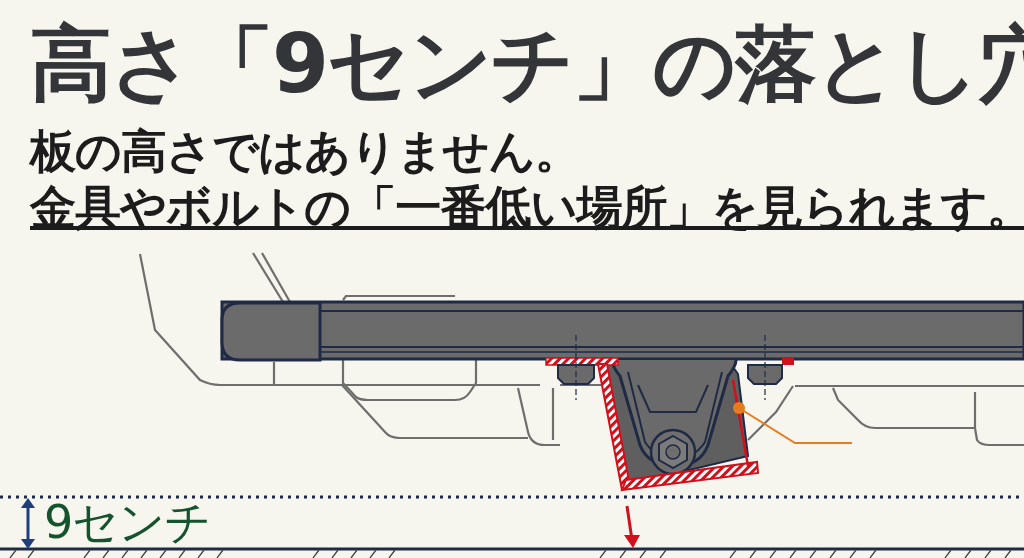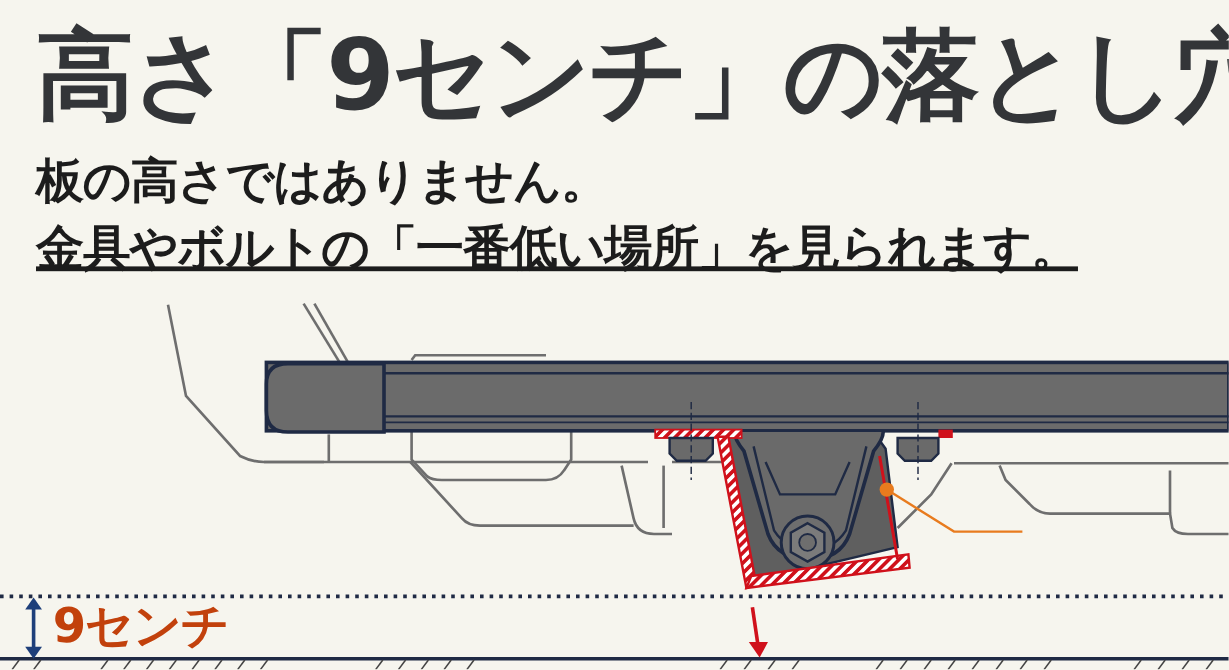--- a/index.html
+++ b/index.html
@@ -1,25 +1,25 @@
 <!DOCTYPE html>
 <html><head>
 <meta charset="utf-8">
 <style>
   html,body{margin:0;padding:0;}
   body{width:1024px;height:558px;overflow:hidden;background:#f6f5ee;position:relative;
        font-family:"DejaVu Sans","Liberation Sans",sans-serif;}
   .title{position:absolute;left:30px;top:8px;font-size:82px;font-weight:bold;color:#333538;
          letter-spacing:-2px;white-space:nowrap;line-height:112px;}
-  .sub{position:absolute;left:30px;font-size:40px;font-weight:bold;color:#1c1c1c;white-space:nowrap;
+  .sub{position:absolute;left:30px;font-size:46px;font-weight:bold;color:#1c1c1c;white-space:nowrap;
        letter-spacing:-1px;line-height:50px;}
   .sub1{top:126px;}
   .sub2{top:182px;text-decoration:underline;}
   svg.illus{position:absolute;left:0;top:0;}
-  .label9{position:absolute;left:44px;top:498px;font-size:40px;font-weight:bold;color:#c2410c;
+  .label9{position:absolute;left:44px;top:498px;font-size:46px;font-weight:normal;color:#14532d;
           line-height:48px;white-space:nowrap;letter-spacing:-1px;}
 </style>
 </head>
 <body>
 
 <div class="title">高さ「9センチ」の落とし穴</div>
 <div class="sub sub1">板の高さではありません。</div>
 <div class="sub sub2">金具やボルトの「一番低い場所」を見られます。</div>
 
 <svg class="illus" width="1024" height="558" viewBox="0 0 1024 558">

